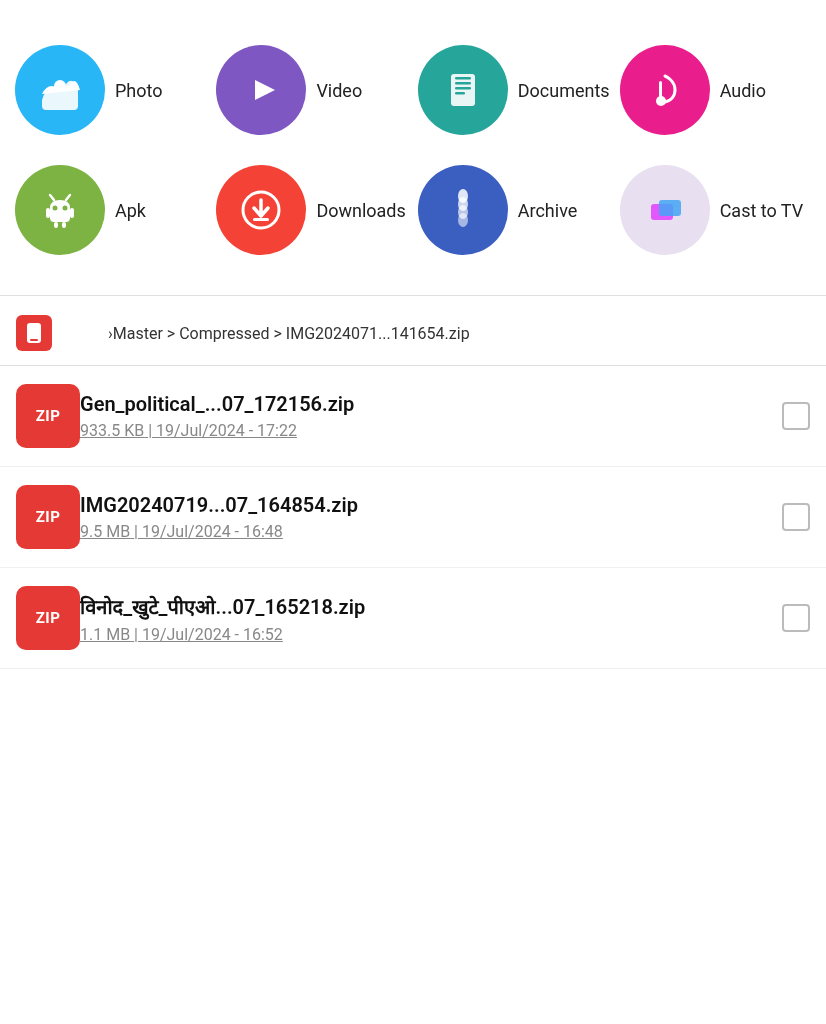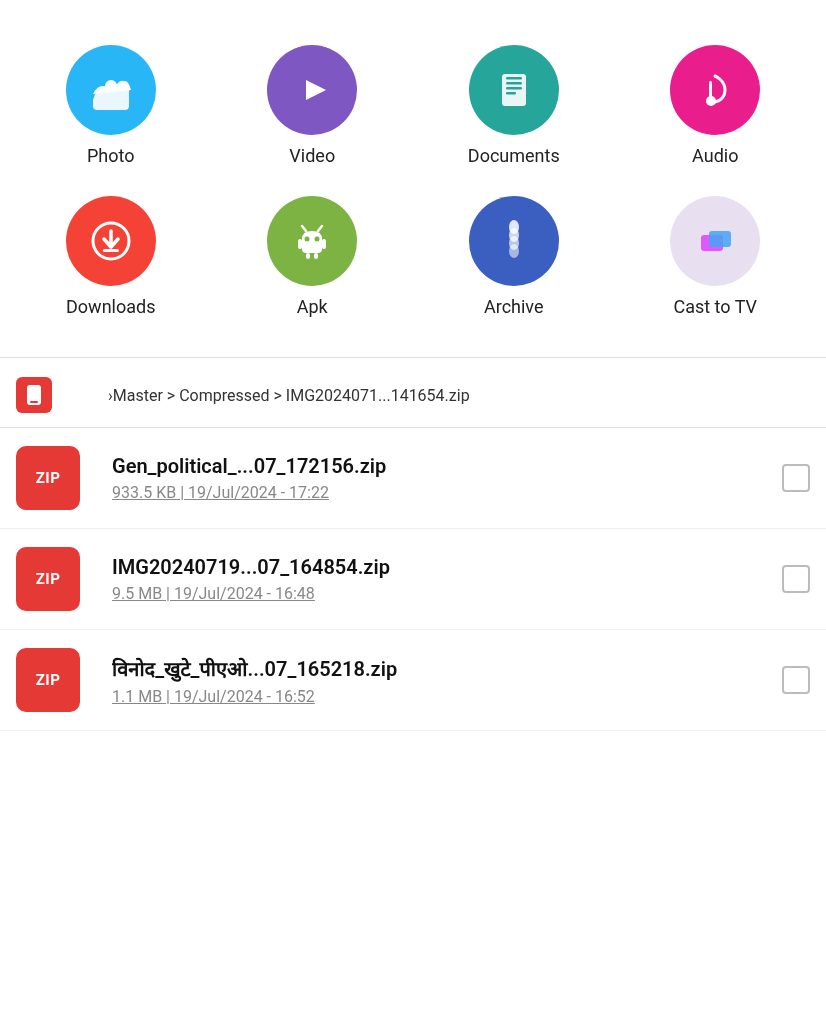--- a/index.html
+++ b/index.html
@@ -15,21 +15,21 @@
     .category-grid {
       display: grid;
       grid-template-columns: repeat(4, 1fr);
       gap: 0;
       padding: 30px 10px 20px;
       background: #fff;
     }
 
     .category-item {
       display: flex;
-      flex-direction: column;
+      flex-direction: row;
       align-items: center;
       gap: 10px;
       padding: 15px 5px;
       cursor: pointer;
     }
 
     .category-icon {
       width: 90px;
       height: 90px;
       border-radius: 50%;
@@ -94,21 +94,21 @@
 
     
     .file-list {
       padding: 0;
     }
 
     .file-item {
       display: flex;
       align-items: center;
       padding: 18px 16px;
-      gap: 32px;
+      gap: 0;
       border-bottom: 1px solid #f0f0f0;
       cursor: pointer;
     }
 
     .zip-badge {
       width: 64px;
       height: 64px;
       background: #e53935;
       border-radius: 10px;
       display: flex;
@@ -200,50 +200,50 @@
       <svg class="icon-svg" viewBox="0 0 48 48" fill="none">
         <path d="M24 10 C24 10 34 14 34 24 C34 30 30 35 24 36" stroke="white" stroke-width="3" fill="none" stroke-linecap="round"></path>
         <circle cx="20" cy="35" r="5" fill="white"></circle>
         <rect x="18" y="15" width="3" height="20" rx="1.5" fill="white"></rect>
       </svg>
     </div>
     <span class="category-label">Audio</span>
   </div>
 
   <div class="category-item">
-    <div class="category-icon icon-downloads">
-      <svg class="icon-svg" viewBox="0 0 48 48" fill="none">
-        <circle cx="24" cy="24" r="18" fill="none" stroke="white" stroke-width="3"></circle>
-        <path d="M24 14 L24 28 M17 22 L24 30 L31 22" stroke="white" stroke-width="3.5" stroke-linecap="round" stroke-linejoin="round"></path>
-        <rect x="16" y="32" width="16" height="3" rx="1.5" fill="white"></rect>
-      </svg>
-    </div>
-    <span class="category-label">Downloads</span>
-  </div>
-
-  <div class="category-item">
     <div class="category-icon icon-apk">
       <svg class="icon-svg" viewBox="0 0 48 48" fill="none">
 
         <path d="M14 22 Q14 14 24 14 Q34 14 34 22 L34 32 Q34 36 30 36 L18 36 Q14 36 14 32 Z" fill="white"></path>
         <circle cx="19" cy="22" r="2.5" fill="#7cb342"></circle>
         <circle cx="29" cy="22" r="2.5" fill="#7cb342"></circle>
         <rect x="10" y="22" width="4" height="10" rx="2" fill="white"></rect>
         <rect x="34" y="22" width="4" height="10" rx="2" fill="white"></rect>
         <rect x="18" y="36" width="4" height="6" rx="2" fill="white"></rect>
         <rect x="26" y="36" width="4" height="6" rx="2" fill="white"></rect>
 
         <line x1="18" y1="14" x2="14" y2="9" stroke="white" stroke-width="2.5" stroke-linecap="round"></line>
         <line x1="30" y1="14" x2="34" y2="9" stroke="white" stroke-width="2.5" stroke-linecap="round"></line>
       </svg>
     </div>
     <span class="category-label">Apk</span>
   </div>
 
   <div class="category-item">
+    <div class="category-icon icon-downloads">
+      <svg class="icon-svg" viewBox="0 0 48 48" fill="none">
+        <circle cx="24" cy="24" r="18" fill="none" stroke="white" stroke-width="3"></circle>
+        <path d="M24 14 L24 28 M17 22 L24 30 L31 22" stroke="white" stroke-width="3.5" stroke-linecap="round" stroke-linejoin="round"></path>
+        <rect x="16" y="32" width="16" height="3" rx="1.5" fill="white"></rect>
+      </svg>
+    </div>
+    <span class="category-label">Downloads</span>
+  </div>
+
+  <div class="category-item">
     <div class="category-icon icon-archive">
       <svg class="icon-svg" viewBox="0 0 48 48" fill="none">
 
         <ellipse cx="24" cy="10" rx="5" ry="7" fill="white" opacity="0.85"></ellipse>
         <ellipse cx="24" cy="18" rx="5" ry="7" fill="white" opacity="0.75"></ellipse>
         <ellipse cx="24" cy="26" rx="5" ry="7" fill="white" opacity="0.65"></ellipse>
         <ellipse cx="24" cy="34" rx="5" ry="7" fill="white" opacity="0.55"></ellipse>
       </svg>
     </div>
     <span class="category-label">Archive</span>

